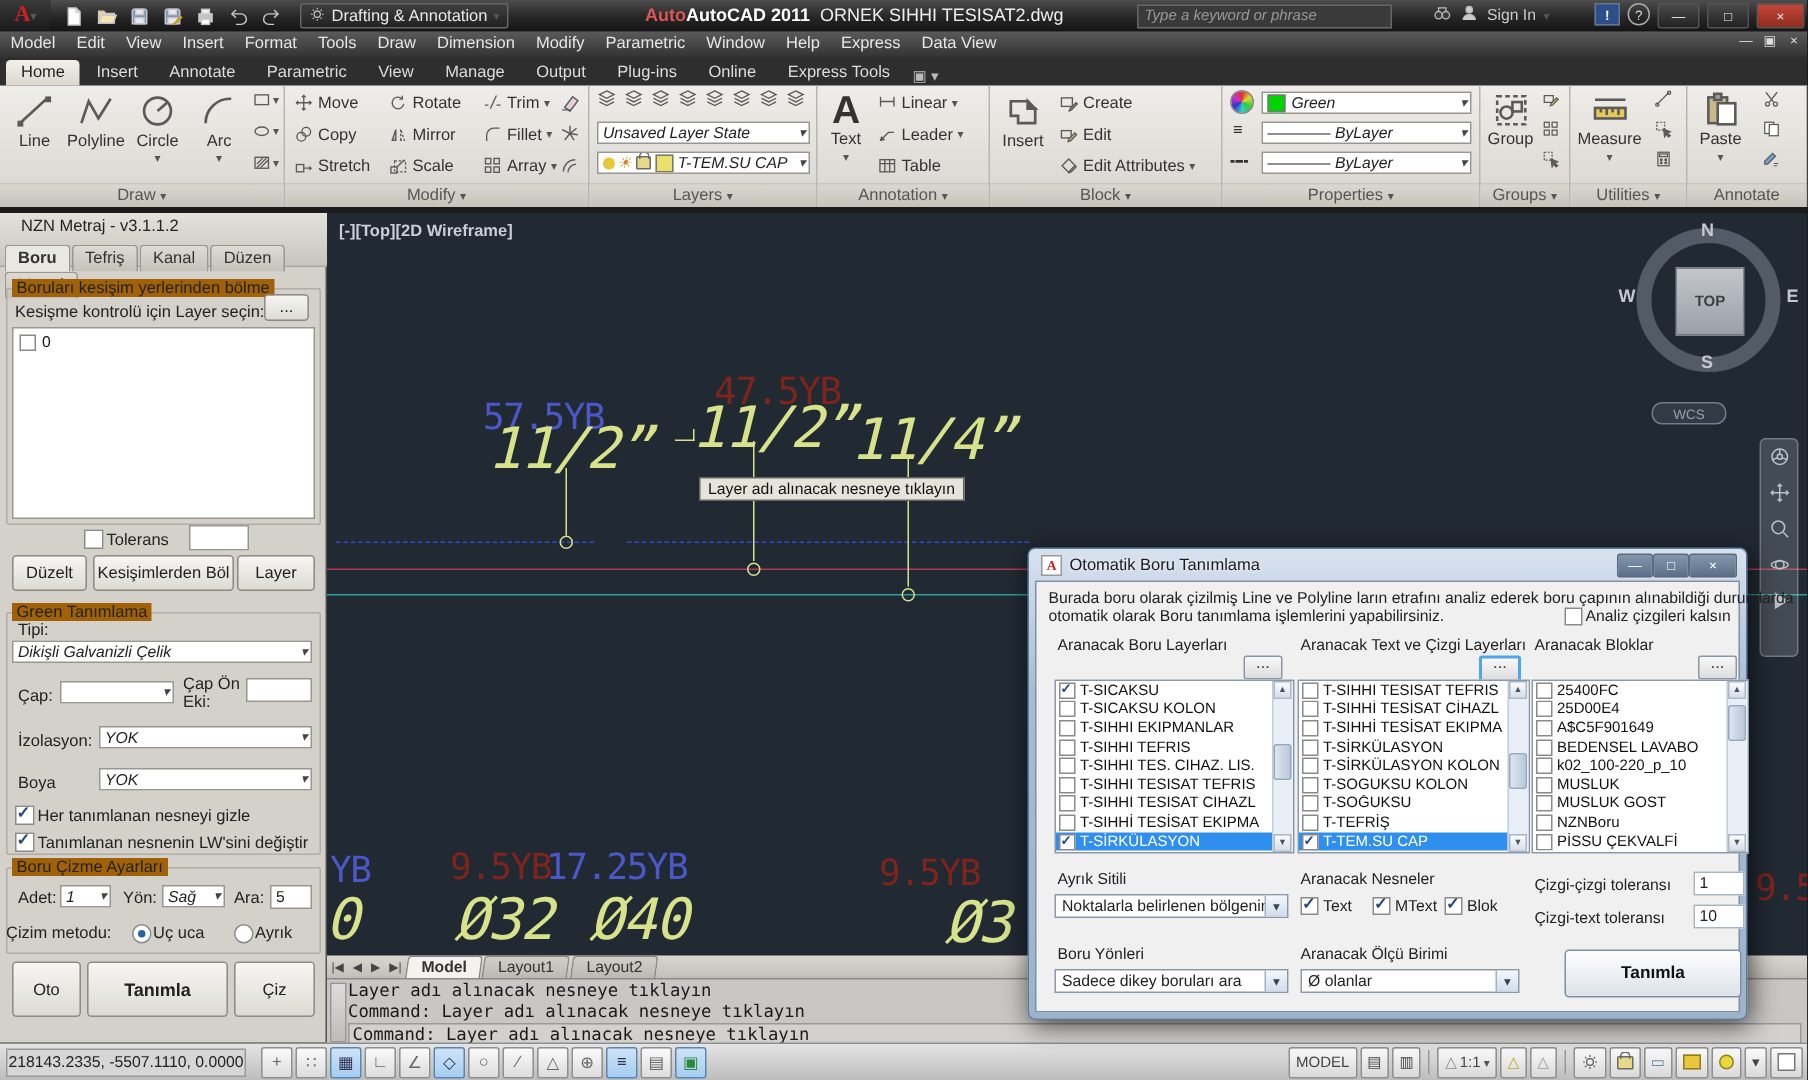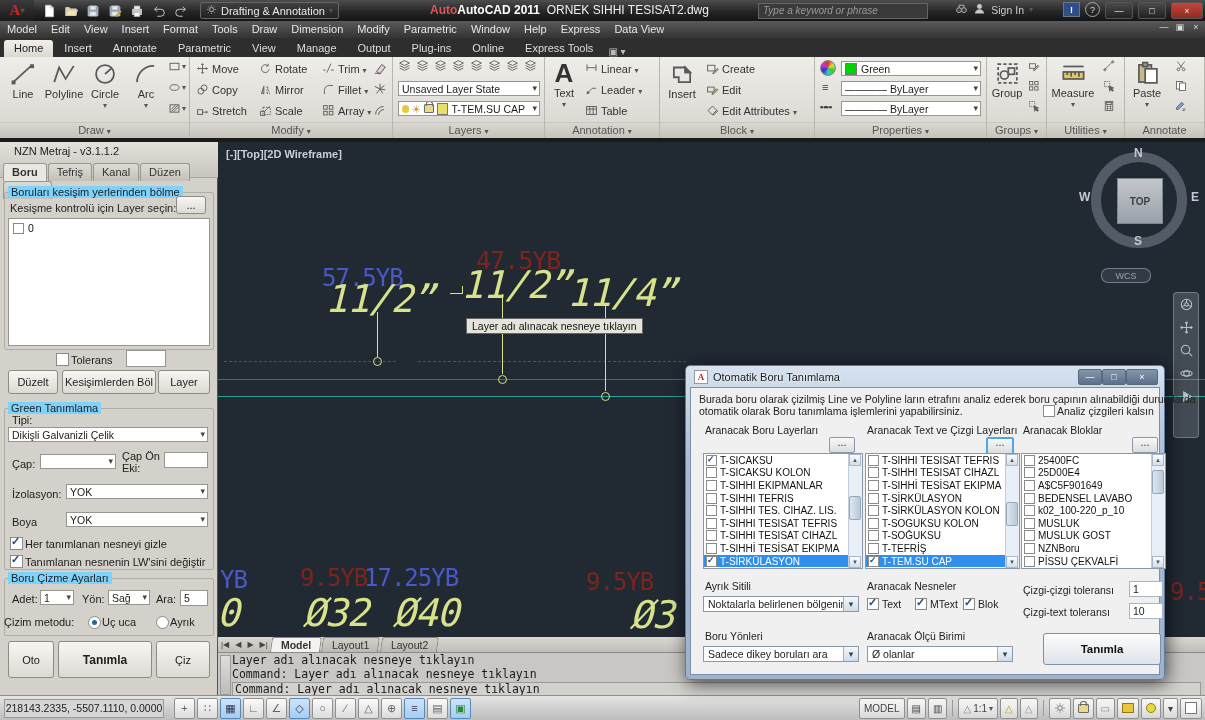--- a/index.html
+++ b/index.html
@@ -27,37 +27,37 @@
   #tabrow{position:absolute;left:0;top:38px;width:1205px;height:19px;background:#2e2e2e;display:flex;align-items:flex-end;padding-left:4px;box-sizing:border-box;}
   .rtab{padding:2px 10px 3px;color:#ddd;border-radius:3px 3px 0 0;margin-right:1px;}
   .rtab.active{background:linear-gradient(#f2efe9,#dcd8d0);color:#222;}
   .rtab-extra{color:#bbb;margin-left:4px;font-size:10px;}
   
   #ribbon{position:absolute;left:0;top:57px;width:1205px;height:81px;background:linear-gradient(#efede9,#d8d5cf);border-bottom:4px solid #1b1b1b;box-sizing:content-box;}
   .rpanel{position:absolute;top:0;height:81px;border-right:1px solid #b9b6af;box-sizing:border-box;}
   .plabel{position:absolute;left:0;right:0;bottom:0;height:15px;background:linear-gradient(#dad7d0,#c6c3bb);color:#555;text-align:center;line-height:15px;font-size:11px;border-top:1px solid #c9c6bf;}
   .pbody{position:absolute;left:0;right:0;top:0;bottom:15px;}
   .bigbtn{position:absolute;display:flex;flex-direction:column;align-items:center;gap:1px;color:#333;font-size:11px;text-align:center;}
-  .rowbtn{position:absolute;display:flex;align-items:flex-end;gap:3px;color:#333;font-size:11px;white-space:nowrap;}
+  .rowbtn{position:absolute;display:flex;align-items:center;gap:3px;color:#333;font-size:11px;white-space:nowrap;}
   .smallbtn{position:absolute;display:flex;align-items:center;gap:1px;}
   .arr{color:#555;font-size:8px;}
-  .combo{position:absolute;background:#fff;border:1px solid #989690;height:15px;font-size:10.5px;display:flex;align-items:center;padding:0 14px 0 3px;white-space:nowrap;overflow:hidden;}
+  .combo{position:absolute;background:#fff;border:1px solid #989690;height:15px;font-size:10.5px;display:flex;align-items:center;padding:0 14px 0 3px;white-space:nowrap;overflow:hidden;font-style:italic;}
   .combo:after{content:"▾";position:absolute;right:2px;top:1px;font-size:9px;color:#444;}
   .mini-swatch{width:10px;height:10px;border:1px solid #777;display:inline-block;}
   .colorwheel{width:14px;height:14px;border-radius:50%;background:conic-gradient(#d33,#dd3,#3c3,#3cc,#33c,#c3c,#d33);border:1px solid #888;}
   .lw-glyph{font-size:11px;color:#333;letter-spacing:-1px;}
   .lock-mini{width:9px;height:7px;border:1px solid #6a6a6a;border-radius:1px;position:relative;background:#e8d88a;margin-top:4px;}
   .lock-mini:before{content:"";position:absolute;left:1px;top:-4px;width:5px;height:4px;border:1px solid #6a6a6a;border-bottom:none;border-radius:3px 3px 0 0;}
   
   #palette{position:absolute;left:0;top:142px;width:218px;height:553px;background:#d4d1ca;border-right:1px solid #55534e;box-sizing:border-box;}
   #pal-header{position:absolute;left:0;top:0;width:218px;height:36px;background:linear-gradient(#e3e1db,#c8c5be);border-bottom:1px solid #a9a69f;line-height:18px;padding-left:14px;box-sizing:border-box;color:#222;}
   .ptab{display:inline-block;padding:2px 8px 3px;border:1px solid #9a978f;border-bottom:none;border-radius:3px 3px 0 0;background:linear-gradient(#dedbd4,#c4c1b9);margin-right:1px;color:#333;}
   .ptab.active{background:#e9e7e1;font-weight:bold;}
   .gbox{position:absolute;border:1px solid #b0ada5;border-radius:2px;}
-  .glegend{position:absolute;background:#7dd3fc;padding:0 3px;color:#222;white-space:nowrap;}
+  .glegend{position:absolute;background:#a16207;padding:0 3px;color:#222;white-space:nowrap;}
   .plabel-txt{position:absolute;color:#222;white-space:nowrap;}
   .pbtn{position:absolute;background:linear-gradient(#f7f6f3,#dddad3);border:1px solid #8e8b84;border-radius:3px;display:flex;align-items:center;justify-content:center;color:#222;}
   .pfield{position:absolute;background:#fff;border:1px solid #989690;font-size:10.5px;padding:0 3px;display:flex;align-items:center;}
   .cb{width:11px;height:11px;background:#fff;border:1px solid #8a8a8a;display:inline-block;position:relative;flex:none;}
   .cb.checked:after{content:"✓";position:absolute;top:-3px;left:0px;font-size:11px;color:#2a4a7a;font-weight:bold;}
   .radio{width:11px;height:11px;border-radius:50%;background:#fff;border:1px solid #8a8a8a;display:inline-block;position:relative;}
   .radio.sel:after{content:"";position:absolute;left:2.5px;top:2.5px;width:5px;height:5px;border-radius:50%;background:#2a62a8;}
   #pal-list{position:absolute;background:#fff;border:1px solid #989690;}
   
   #drawing{position:absolute;left:218px;top:142px;width:987px;height:510px;background:#212933;overflow:hidden;}

